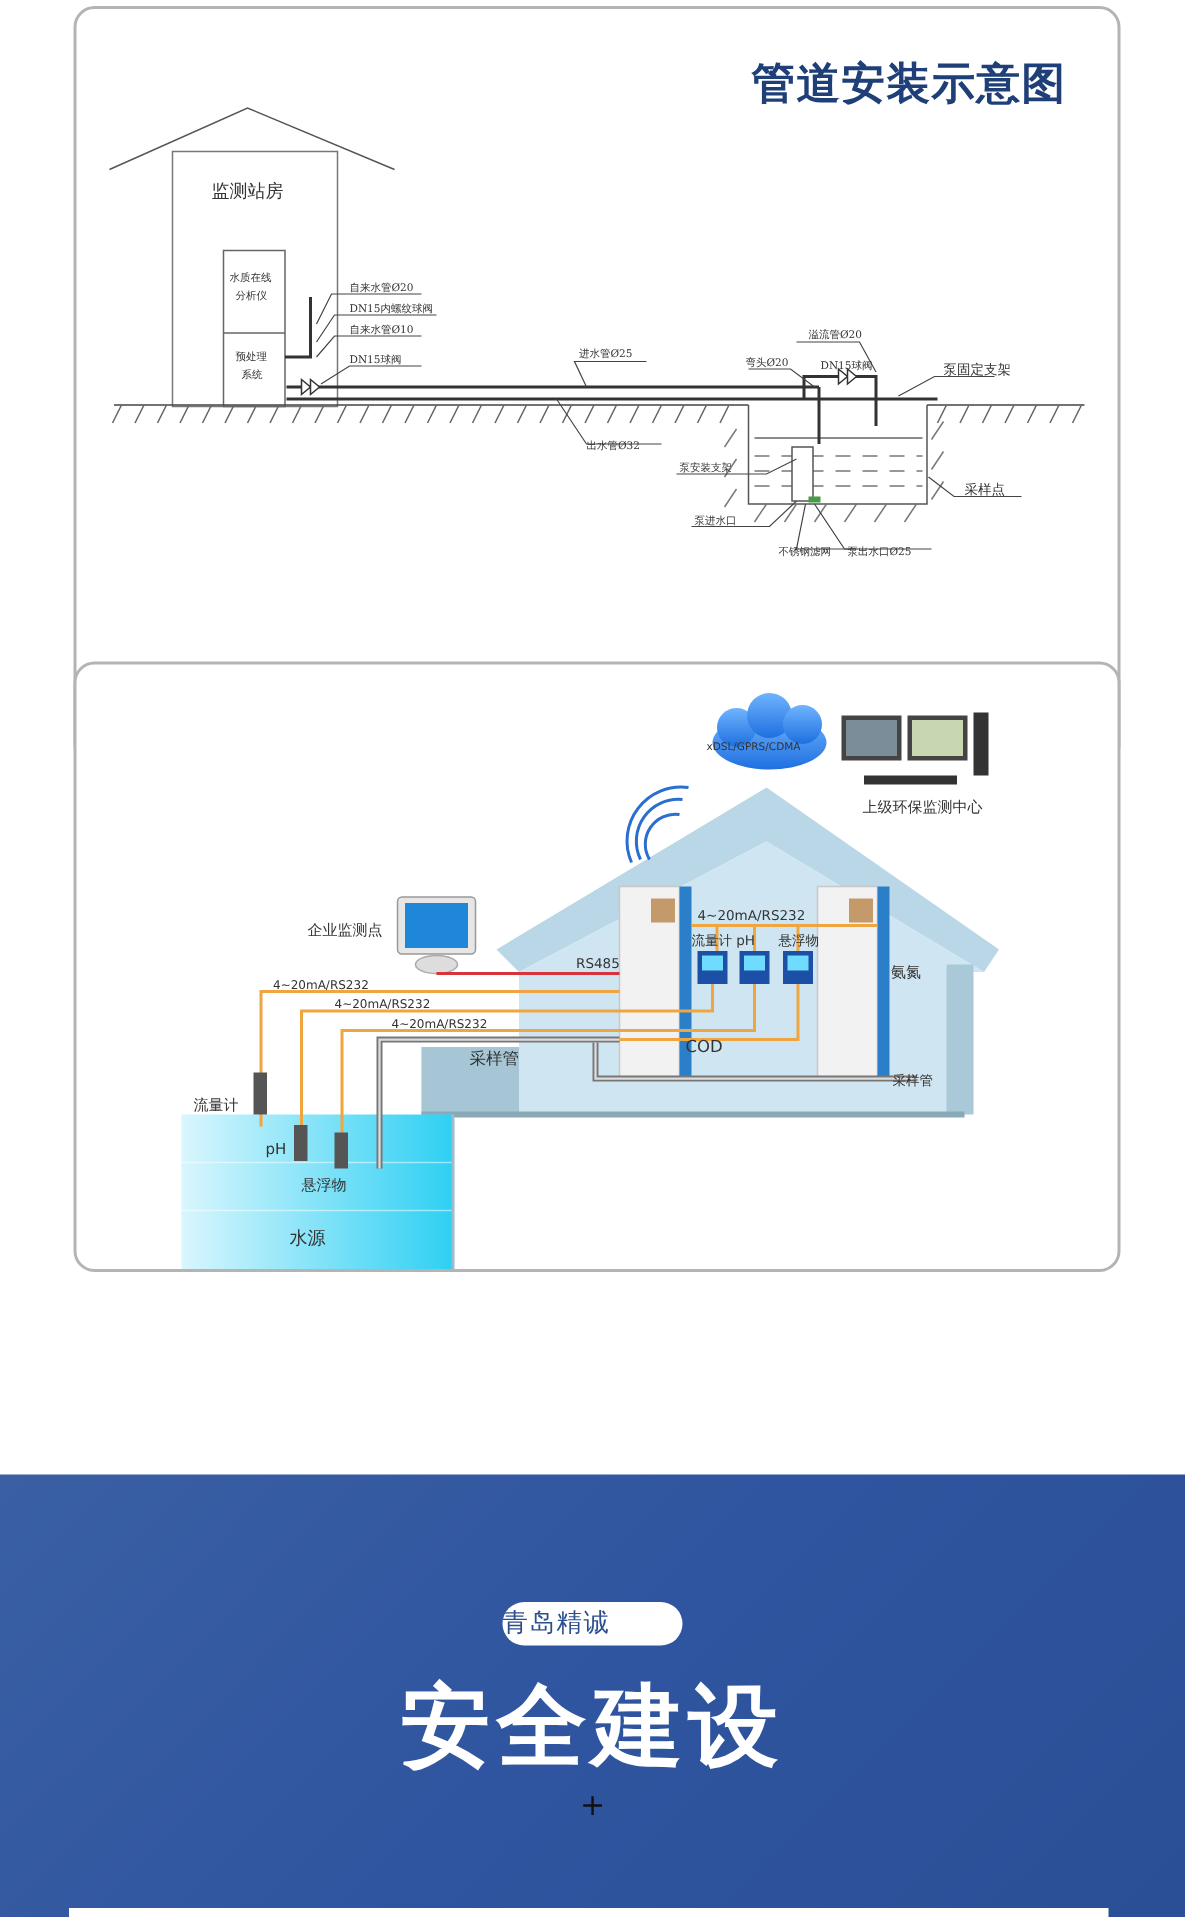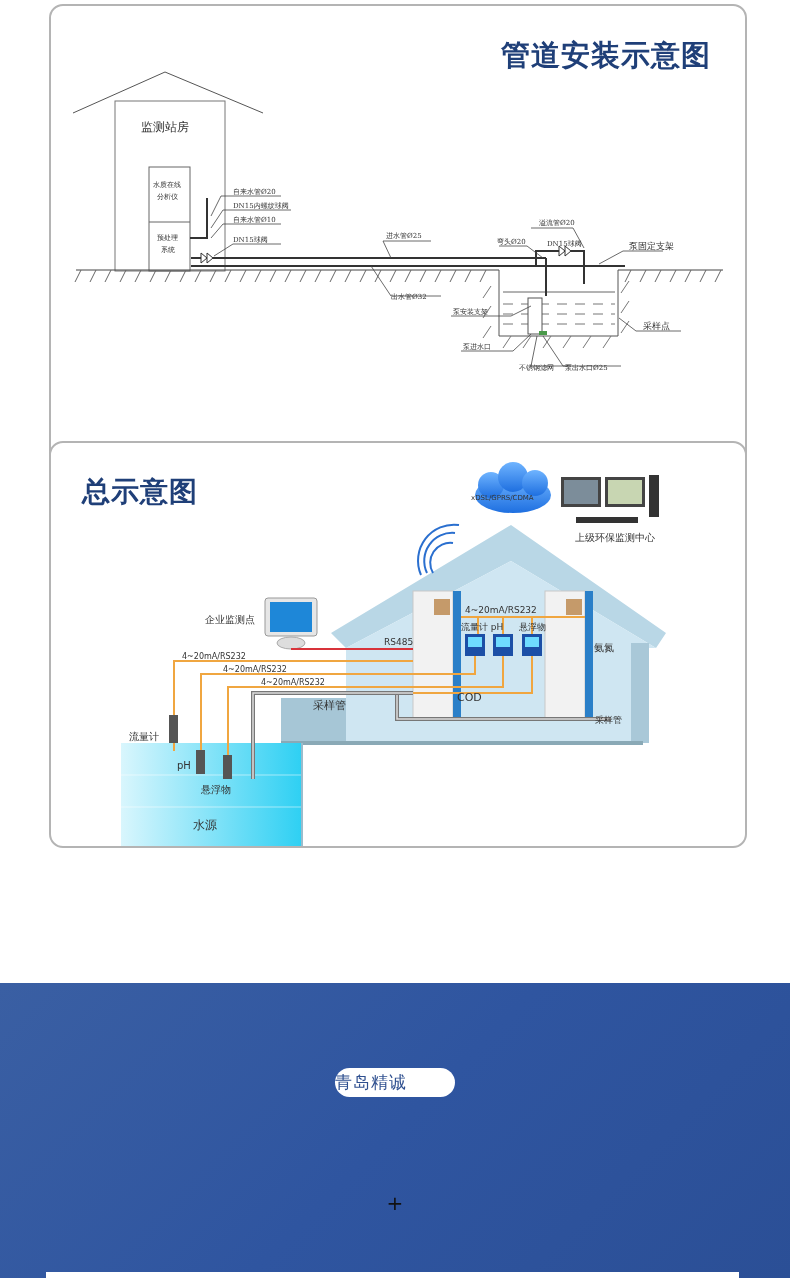--- a/index.html
+++ b/index.html
@@ -148,21 +148,20 @@
     <text x="578" y="243" font-size="9">泵固定支架</text>
     <text x="402" y="308" font-size="7">泵安装支架</text>
     <text x="412" y="343" font-size="7">泵进水口</text>
     <text x="468" y="364" font-size="7">不锈钢滤网</text>
     <text x="514" y="364" font-size="7">泵出水口Ø25</text>
     <text x="592" y="323" font-size="9">采样点</text>
   </svg>
 </div>
 
 <div class="panel" id="panel2">
-  <div class="panel-title">总示意图</div>
   <svg class="cad ov" width="698" height="407">
     <defs>
       <linearGradient id="water" x1="0" x2="1" y1="0" y2="0">
           <stop offset="0" stop-color="#d9f6fd"></stop>
           <stop offset="1" stop-color="#2fd0f3"></stop>
         </linearGradient>
       <linearGradient id="cloud" x1="0" x2="0" y1="0" y2="1">
           <stop offset="0" stop-color="#6fb4ff"></stop>
           <stop offset="1" stop-color="#1e6fe0"></stop>
         </linearGradient>
@@ -260,15 +259,16 @@
     <text x="544" y="280" font-size="9" fill="#222">采样管</text>
     <text x="78" y="297" font-size="10" fill="#222">流量计</text>
     <text x="126" y="326" font-size="10" fill="#222">pH</text>
     <text x="150" y="350" font-size="10" fill="#222">悬浮物</text>
     <text x="142" y="386" font-size="12" fill="#222">水源</text>
   </svg>
 </div>
 
 <div id="banner">
   <div id="pill">青岛精诚</div>
+  <div id="big-title">安全建设</div>
   <div id="plus">+</div>
 </div>
 <div id="bottom-card"></div>
 
 </body></html>

